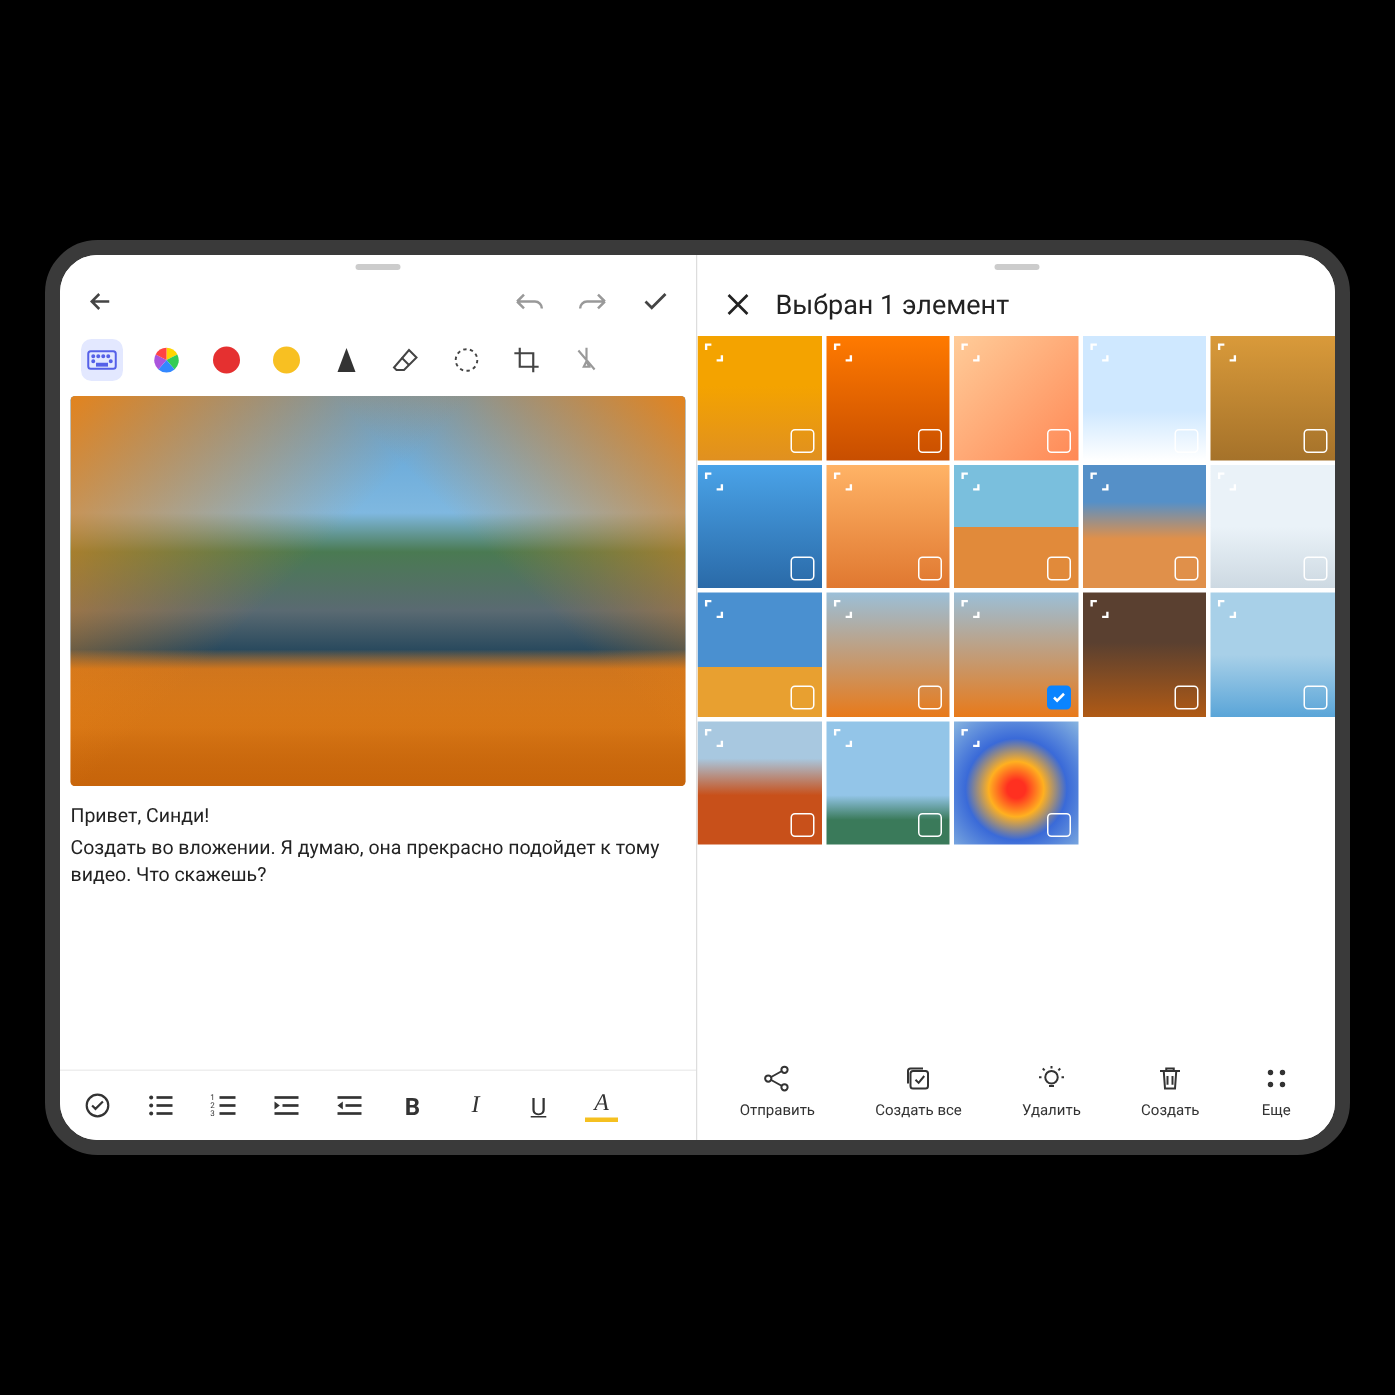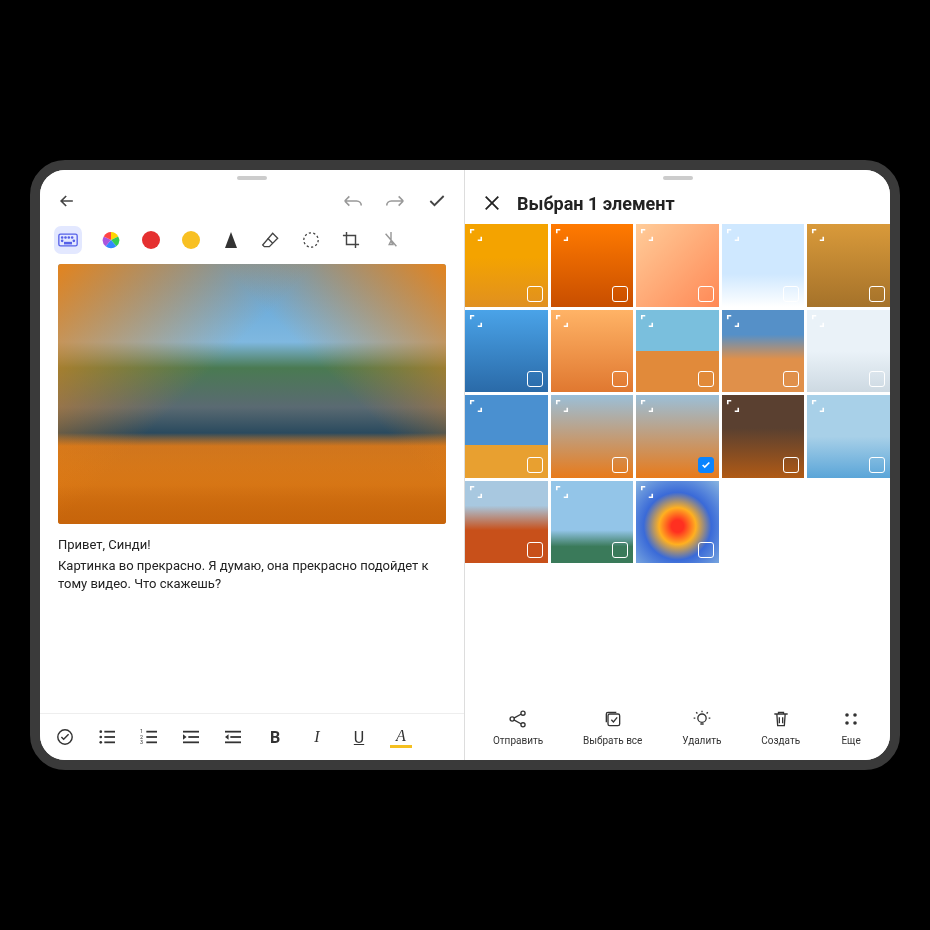--- a/index.html
+++ b/index.html
@@ -12,34 +12,34 @@
 
 .notes-header { display: flex; align-items: center; justify-content: space-between; padding: 6px 16px 6px 16px; }
 .hdr-left { display: flex; align-items: center; }
 .hdr-right { display: flex; align-items: center; gap: 20px; }
 .icon-btn { width: 22px; height: 22px; display: flex; align-items: center; justify-content: center; cursor: pointer; color: #444; }
 .toolbar { display: flex; align-items: center; gap: 18px; padding: 8px 14px 10px 14px; }
 .tool { width: 22px; height: 22px; display: flex; align-items: center; justify-content: center; cursor: pointer; }
 .tool.selected { background: #e3e8ff; border-radius: 7px; padding: 3px; box-sizing: content-box; }
 .color-swatch { width: 18px; height: 18px; border-radius: 50%; }
 .pen-tip { width: 0; height: 0; border-left: 6px solid transparent; border-right: 6px solid transparent; border-bottom: 16px solid #333; }
-.note-body { flex: 1; padding: 0 18px; overflow: hidden; }
+.note-body { flex: 1; padding: 0 7px; overflow: hidden; }
 .note-image { width: 100%; height: 260px; background: linear-gradient(180deg, #5a9fd4 0%, #7fb8e0 30%, #4a7a52 40%, #5a6a72 55%, #2a4a5e 65%, #d17820 70%, #e68820 85%, #c06810 100%); border-radius: 3px; margin-bottom: 12px; position: relative; overflow: hidden; }
 .tent-overlay { position: absolute; inset: 0; background:
   linear-gradient(135deg, rgba(234,130,20,0.95) 0%, rgba(234,130,20,0) 40%),
   linear-gradient(-135deg, rgba(234,130,20,0.95) 0%, rgba(234,130,20,0) 35%),
   linear-gradient(0deg, rgba(200,100,10,0.9) 0%, rgba(200,100,10,0) 35%);
 }
 .note-text { font-size: 13px; color: #222; line-height: 1.4; }
 .note-text p { margin-bottom: 3px; }
 .format-bar { display: flex; align-items: center; gap: 20px; padding: 12px 14px; border-top: 1px solid #eee; overflow: hidden; }
 .fmt { width: 22px; height: 22px; display: flex; align-items: center; justify-content: center; cursor: pointer; color: #333; font-size: 16px; }
 
 .gallery-header { display: flex; align-items: center; gap: 14px; padding: 8px 16px 10px 16px; }
-.gallery-title { font-size: 18px; font-weight: 700; color: #222; }
+.gallery-title { font-size: 18px; font-weight: 400; color: #222; }
 .grid { display: grid; grid-template-columns: repeat(5, 1fr); gap: 3px; padding: 0; }
 .thumb { aspect-ratio: 1/1; position: relative; cursor: pointer; }
 .thumb .img { width: 100%; height: 100%; }
 .expand-ic { position: absolute; top: 4px; left: 4px; width: 14px; height: 14px; }
 .expand-ic svg { stroke: #fff; }
 .check-ic { position: absolute; bottom: 5px; right: 5px; width: 16px; height: 16px; border: 1.5px solid #fff; border-radius: 3px; }
 .check-ic.checked { background: #0a84ff; border-color: #0a84ff; display: flex; align-items: center; justify-content: center; }
 .grid-area { flex: 1; overflow: auto; }
 .bottom-bar { display: flex; justify-content: space-around; padding: 10px 8px 14px; }
 .bb-item { display: flex; flex-direction: column; align-items: center; gap: 5px; cursor: pointer; }
@@ -151,21 +151,21 @@
             <path d="M10 2v10l-2 4h4l-2-4M4 4l12 14"></path>
           </svg>
       </div>
     </div>
     <div class="note-body">
       <div class="note-image">
         <div class="tent-overlay"></div>
       </div>
       <div class="note-text">
         <p>Привет, Синди!</p>
-        <p>Картинка во прекрасно. Я думаю, она прекрасно подойдет к тому видео. Что скажешь?</p>
+        <p>Создать во вложении. Я думаю, она прекрасно подойдет к тому видео. Что скажешь?</p>
       </div>
     </div>
     <div class="format-bar">
       <div class="fmt">
           <svg width="18" height="18" viewBox="0 0 20 20" fill="none" stroke="#333" stroke-width="1.6">
             <circle cx="10" cy="10" r="8"></circle>
             <path d="M6 10l2.5 2.5L14 7"></path>
           </svg>
         </div>
       <div class="fmt">
@@ -404,21 +404,21 @@
         <div class="lab">Отправить</div>
       </div>
       <div class="bb-item">
         <div class="bb-ic">
             <svg width="20" height="20" viewBox="0 0 24 24" fill="none" stroke="#333" stroke-width="1.6">
               <rect x="6" y="6" width="14" height="14" rx="2"></rect>
               <path d="M4 16V6a2 2 0 012-2h10"></path>
               <path d="M10 13l2.5 2.5L17 10"></path>
             </svg>
           </div>
-        <div class="lab">Выбрать все</div>
+        <div class="lab">Создать все</div>
       </div>
       <div class="bb-item">
         <div class="bb-ic">
             <svg width="20" height="20" viewBox="0 0 24 24" fill="none" stroke="#333" stroke-width="1.6">
               <circle cx="12" cy="11" r="5"></circle>
               <path d="M10 18h4M12 2v2M4 11H2M22 11h-2M5 4l1.5 1.5M19 4l-1.5 1.5"></path>
             </svg>
           </div>
         <div class="lab">Удалить</div>
       </div>

